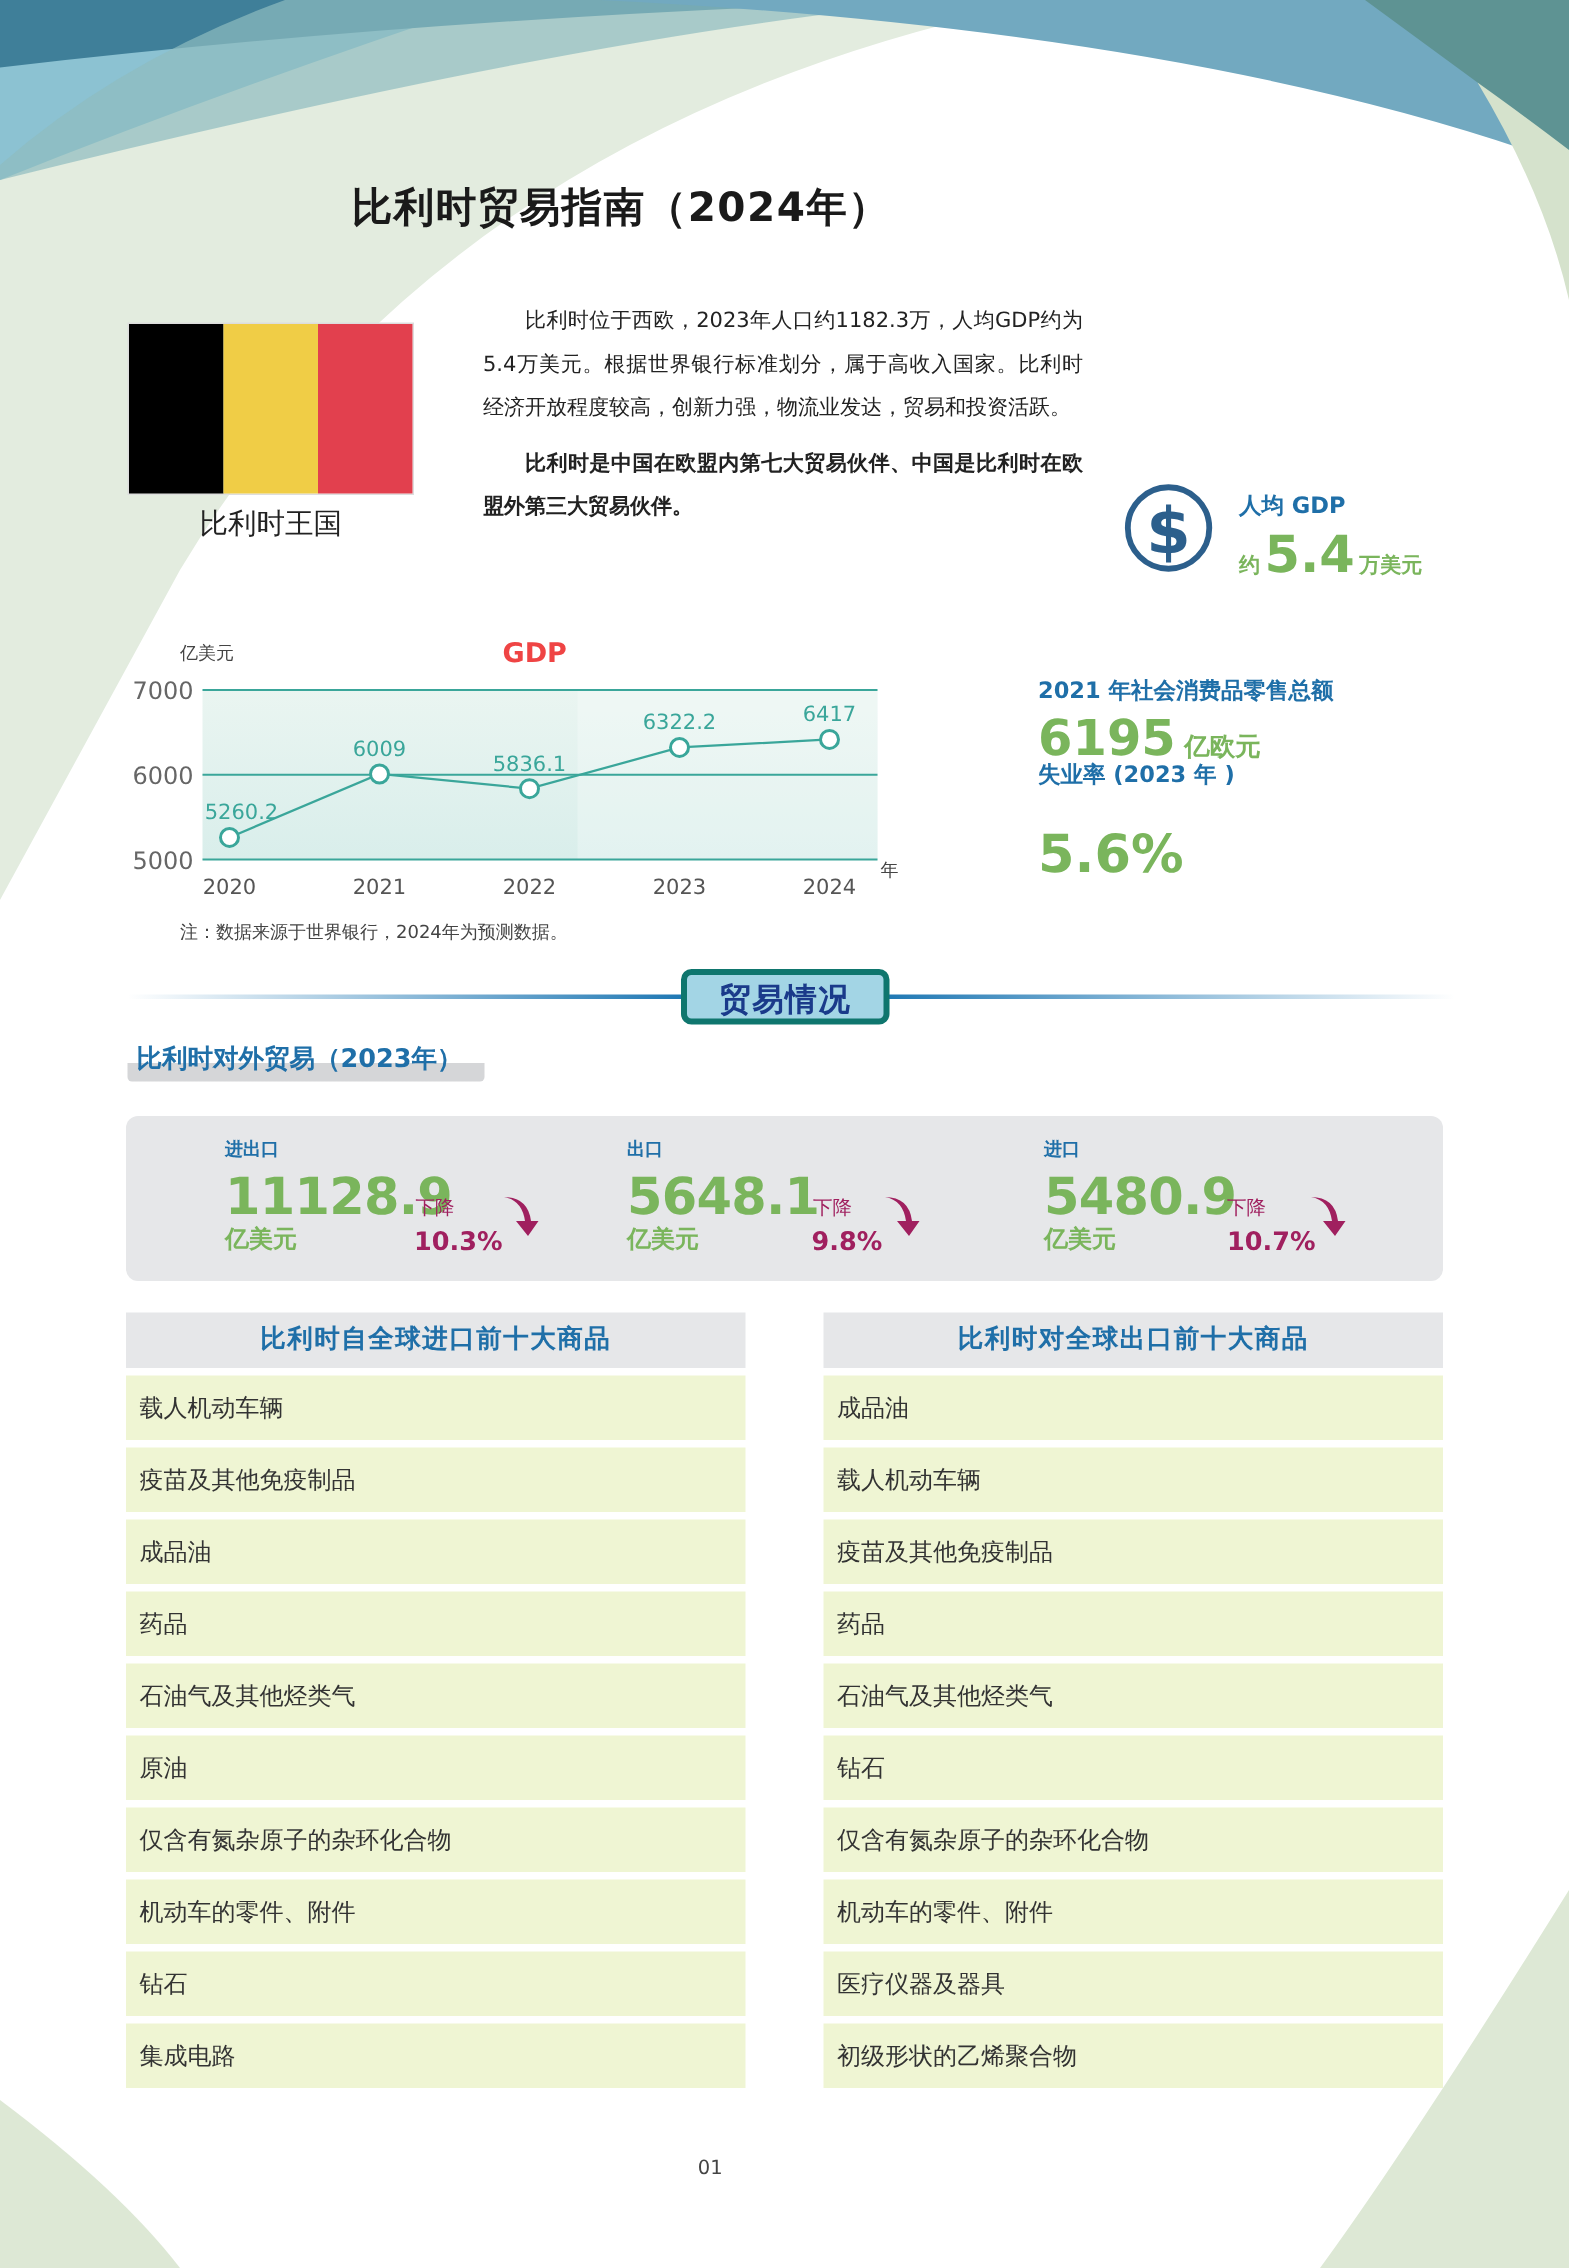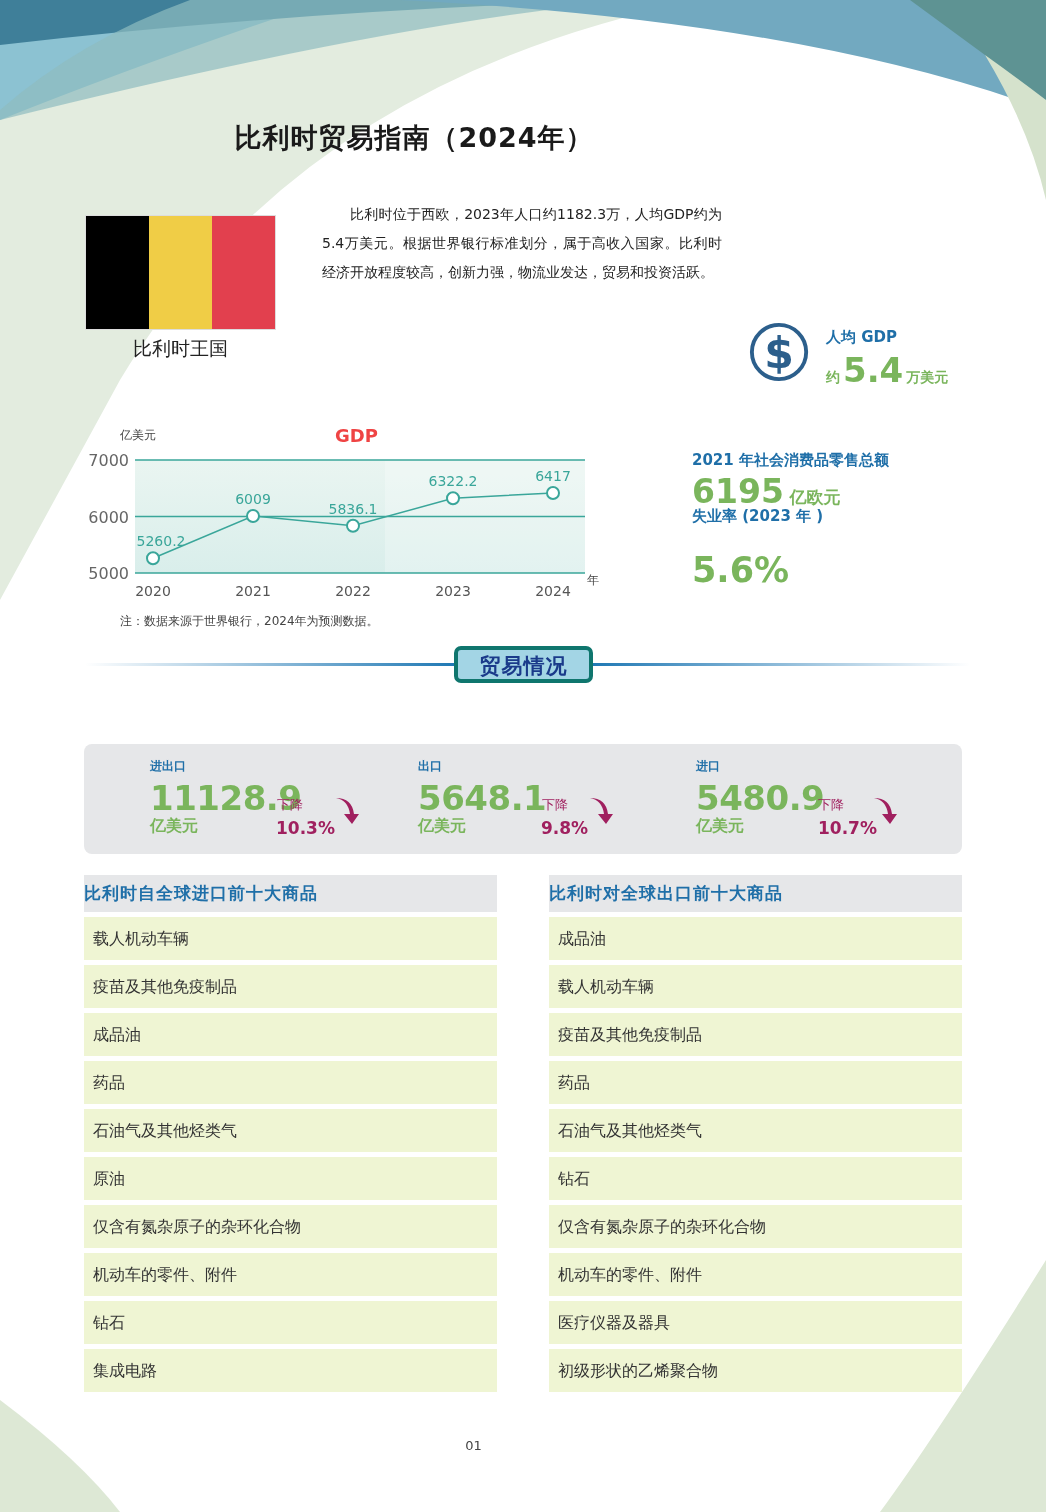--- a/index.html
+++ b/index.html
@@ -70,21 +70,21 @@
   .trade-item { position: absolute; top: 0; height: 110px; }
   .trade-item .t-label { position: absolute; top: 14px; left: 0; font-size: 12px; font-weight: bold; color: #1f6fa8; white-space: nowrap; }
   .trade-item .t-val { position: absolute; top: 34px; left: 0; font-size: 34px; font-weight: bold; color: #7ab55c; white-space: nowrap; letter-spacing: -0.5px; }
   .trade-item .t-unit { position: absolute; top: 72px; left: 0; font-size: 16px; font-weight: bold; color: #7ab55c; white-space: nowrap; }
   .trade-item .t-down { position: absolute; top: 52px; font-size: 13px; color: #a0205f; white-space: nowrap; }
   .trade-item .t-pct { position: absolute; top: 74px; font-size: 17px; font-weight: bold; color: #a0205f; white-space: nowrap; }
   .trade-item .t-arrow { position: absolute; top: 52px; width: 26px; height: 30px; }
 
   
   .tbl { position: absolute; top: 875px; width: 413px; }
-  .tbl-head { height: 37px; background: #e6e7e9; color: #1f6fa8; font-size: 17px; font-weight: bold; text-align: left; line-height: 37px; letter-spacing: 1px; }
+  .tbl-head { height: 37px; background: #e6e7e9; color: #1f6fa8; font-size: 17px; font-weight: bold; text-align: center; line-height: 37px; letter-spacing: 1px; }
   .tbl-row { height: 43px; margin-top: 5px; background: #eff5d3; font-size: 16px; color: #333; line-height: 43px; padding-left: 9px; }
   .tbl-row:first-of-type { margin-top: 8px; }
 
   .page-num { position: absolute; left: 0; width: 947px; top: 1438px; text-align: center; font-size: 13px; color: #444; }
 </style>
 </head>
 <body>
 
 <div class="bg-layer">
   <svg viewBox="0 0 1046 1512" xmlns="http://www.w3.org/2000/svg">
@@ -113,20 +113,21 @@
 
   <div class="flag">
     <span style="background:#000000"></span>
     <span style="background:#f0cd46"></span>
     <span style="background:#e2404e"></span>
   </div>
   <div class="flag-caption">比利时王国</div>
 
   <div class="intro">
     <p>比利时位于西欧，2023年人口约1182.3万，人均GDP约为5.4万美元。根据世界银行标准划分，属于高收入国家。比利时经济开放程度较高，创新力强，物流业发达，贸易和投资活跃。</p>
+    <p class="bold">比利时是中国在欧盟内第七大贸易伙伴、中国是比利时在欧盟外第三大贸易伙伴。</p>
   </div>
 
 
   <div class="stat" style="left:748px; top:320px; width:240px; height:70px;">
     <svg class="icon" viewBox="0 0 66 66" style="width:64px;height:64px;">
       <circle cx="32" cy="33" r="28" fill="none" stroke="#2c5f8c" stroke-width="4"></circle>
       <text x="32" y="50" text-anchor="middle" font-family="DejaVu Sans, sans-serif" font-weight="bold" font-size="44" fill="#2c5f8c">$</text>
     </svg>
     <div class="label" style="top:8px;">人均 GDP</div>
     <div class="valrow" style="top:30px;">
@@ -184,20 +185,21 @@
     <span style="font-size:33px;">6195</span>
     <span style="font-size:17px;">亿欧元</span>
   </div>
   <div class="metric-label" style="top:507px;">失业率 (2023 年 )</div>
   <div class="metric-val" style="top:550px; font-size:35px;">5.6%</div>
 
   <div class="divider-line left"></div>
   <div class="divider-line right"></div>
   <div class="divider-badge">贸易情况</div>
 
+  <div class="subhead">比利时对外贸易（2023年）</div>
 
   <div class="trade-box">
     <div class="trade-item" style="left:66px;">
       <div class="t-label">进出口</div>
       <div class="t-val">11128.9</div>
       <div class="t-unit">亿美元</div>
       <div class="t-down" style="left:127px;">下降</div>
       <div class="t-pct" style="left:126px;">10.3%</div>
       <svg class="t-arrow" style="left:184px;" viewBox="0 0 26 30">
           <path d="M2 2 Q14 4 16 18 L10 18 L18 28 L25 18 L20 18 Q18 2 2 2 Z" fill="#a0205f"></path>

